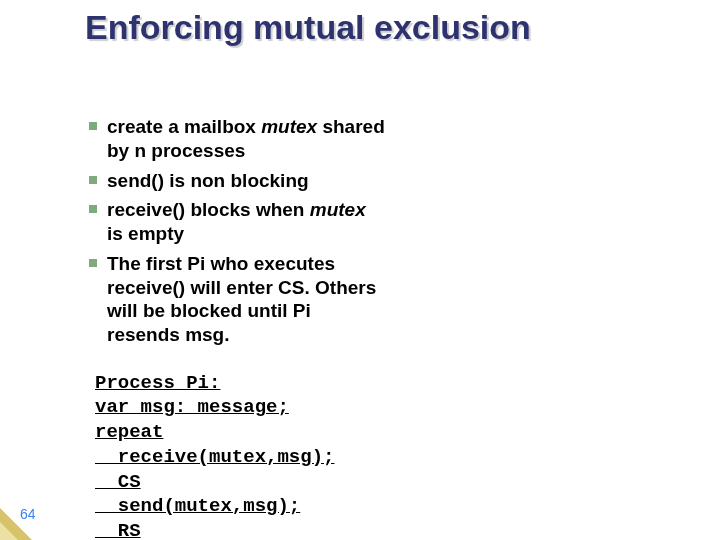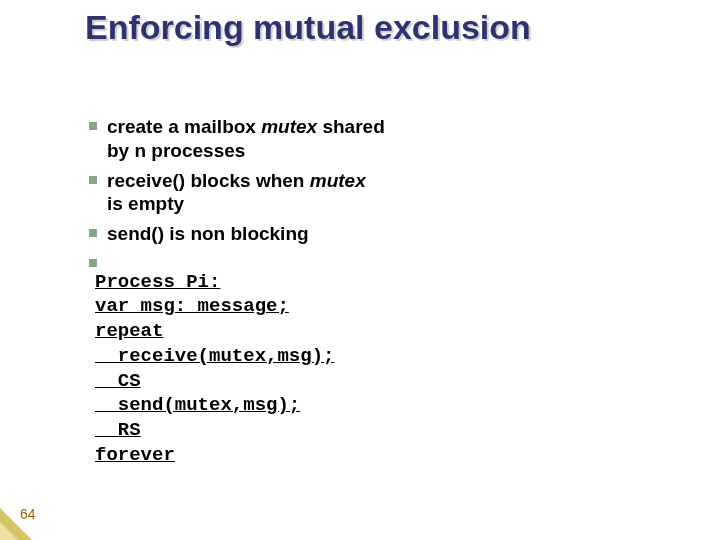--- a/index.html
+++ b/index.html
@@ -76,21 +76,21 @@
     white-space: pre;
     font-weight: bold;
     margin-top: 18px;
     text-decoration: underline;
   }
   .slide-num {
     position: absolute;
     left: 20px;
     bottom: 18px;
     font-size: 14px;
-    color: #a16207;
+    color: #3b82f6;
     font-family: Arial, Helvetica, sans-serif;
   }
   .corner {
     position: absolute;
     left: 0;
     bottom: 0;
     width: 0;
     height: 0;
     border-left: 32px solid #d6c36a;
     border-top: 32px solid transparent;
@@ -116,28 +116,29 @@
 
   <div class="body">
     <div class="col-left">
       <ul class="bullets">
         <li>
           <span class="sq"></span>
           <span>create  a mailbox </span><span class="em-it">mutex</span><span> shared by n processes</span>
         </li>
         <li>
           <span class="sq"></span>
+          <span>send() is non blocking</span>
+        </li>
+        <li>
+          <span class="sq"></span>
           <span>receive() blocks when </span><span class="em-it">mutex</span><span> is empty</span>
         </li>
         <li>
           <span class="sq"></span>
-          <span>send() is non blocking</span>
-        </li>
-        <li>
-          <span class="sq"></span>
+          <span>The first Pi who executes receive() will enter CS. Others will be blocked until Pi resends msg.</span>
         </li>
       </ul>
     </div>
     <div class="col-right">
       <div class="code">Process Pi:
 var msg: message;
 repeat
   receive(mutex,msg);
   CS
   send(mutex,msg);

